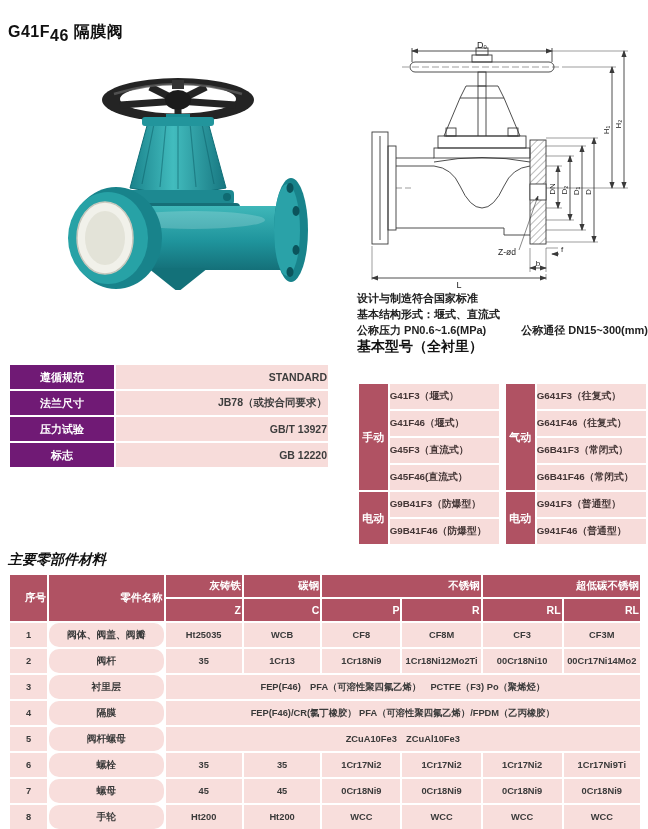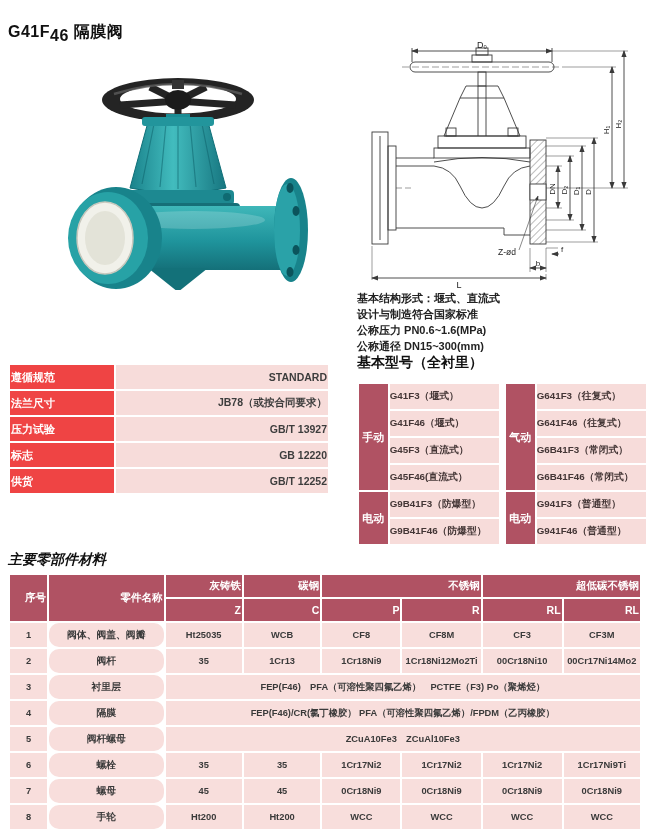--- a/index.html
+++ b/index.html
@@ -11,29 +11,29 @@
   .abs { position:absolute; }
 
   
   .page-title { left:8px; top:22px; font-size:16px; font-weight:bold; color:#111; letter-spacing:.5px; }
   .page-title sub { font-size:16px; }
 
   
   .intro { left:357px; top:290px; width:291px; }
   .intro h2 { margin:0 0 4px 0; font-size:14px; font-weight:bold; color:#111; }
   .intro .line { font-size:11px; line-height:16px; color:#222; font-weight:bold; }
-  .intro .line3 { display:flex; justify-content:center;flex-direction:column; }
+  .intro .line3 { display:flex; justify-content:space-between; }
   .models-heading { margin:8px 0 0 0; font-size:14px; font-weight:bold; color:#111; }
 
   
   .spec-wrap { left:8px; top:363px; width:322px; }
   table { border-collapse:separate; border-spacing:2px; }
   .spec-table { width:100%; }
   .spec-table td { height:22px; }
-  .spec-label { background:#ef4444; color:#fff; font-weight:bold; font-size:11px; width:102px; }
+  .spec-label { background:#701a75; color:#fff; font-weight:bold; font-size:11px; text-align:center; width:102px; }
   .spec-value { background:#f7dcda; color:#3d3d3d; font-weight:bold; font-size:10.5px; padding-left:14px;text-align:right; }
 
   
   .models-wrap { left:357px; top:382px; width:291px; display:flex; gap:3px; }
   .model-table td { height:23px; }
   .mode-label { background:#b05263; color:#fff; font-weight:bold; font-size:11px; text-align:center; width:29px; }
   .model-cell { background:#f7dcda; color:#443636; font-weight:bold; font-size:9.8px; padding-left:0; width:110px; white-space:nowrap; }
 
   
   .materials-heading { left:8px; top:551px; font-size:14px; font-weight:bold; color:#111;font-style:italic; }
@@ -195,22 +195,22 @@
     <text x="253" y="92" text-anchor="middle" transform="rotate(-90 253 92)" font-size="8">H₁</text>
     <text x="265" y="86" text-anchor="middle" transform="rotate(-90 265 86)" font-size="8">H₂</text>
     <text x="160" y="217" text-anchor="end" font-size="8.5">Z-ød</text>
     <text x="205" y="214" font-size="8">f</text>
     <text x="182" y="228" text-anchor="middle" font-size="8">b</text>
     <text x="103" y="250" text-anchor="middle" font-size="9">L</text>
   </g>
 </svg>
 
 <div class="abs intro">
+  <div class="line">设计与制造符合国家标准</div>
   <div class="line">基本结构形式：堰式、直流式</div>
-  <div class="line">设计与制造符合国家标准</div>
   <div class="line line3">
     <span>公称压力 PN0.6~1.6(MPa)</span>
     <span>公称通径 DN15~300(mm)</span>
   </div>
   <h2 class="models-heading">基本型号（全衬里）</h2>
 </div>
 
 <div class="abs spec-wrap">
   <table class="spec-table">
     <tbody>
@@ -222,24 +222,20 @@
           <td class="spec-label">法兰尺寸</td>
           <td class="spec-value">JB78（或按合同要求）</td>
         </tr>
         <tr>
           <td class="spec-label">压力试验</td>
           <td class="spec-value">GB/T 13927</td>
         </tr>
         <tr>
           <td class="spec-label">标志</td>
           <td class="spec-value">GB 12220</td>
-        </tr>
-        <tr>
-          <td class="spec-label">供货</td>
-          <td class="spec-value">GB/T 12252</td>
         </tr>
       </tbody>
   </table>
 </div>
 
 <div class="abs models-wrap">
   <table class="model-table">
       <tbody>
         <tr>
           <td class="mode-label" rowspan="4">手动</td>

